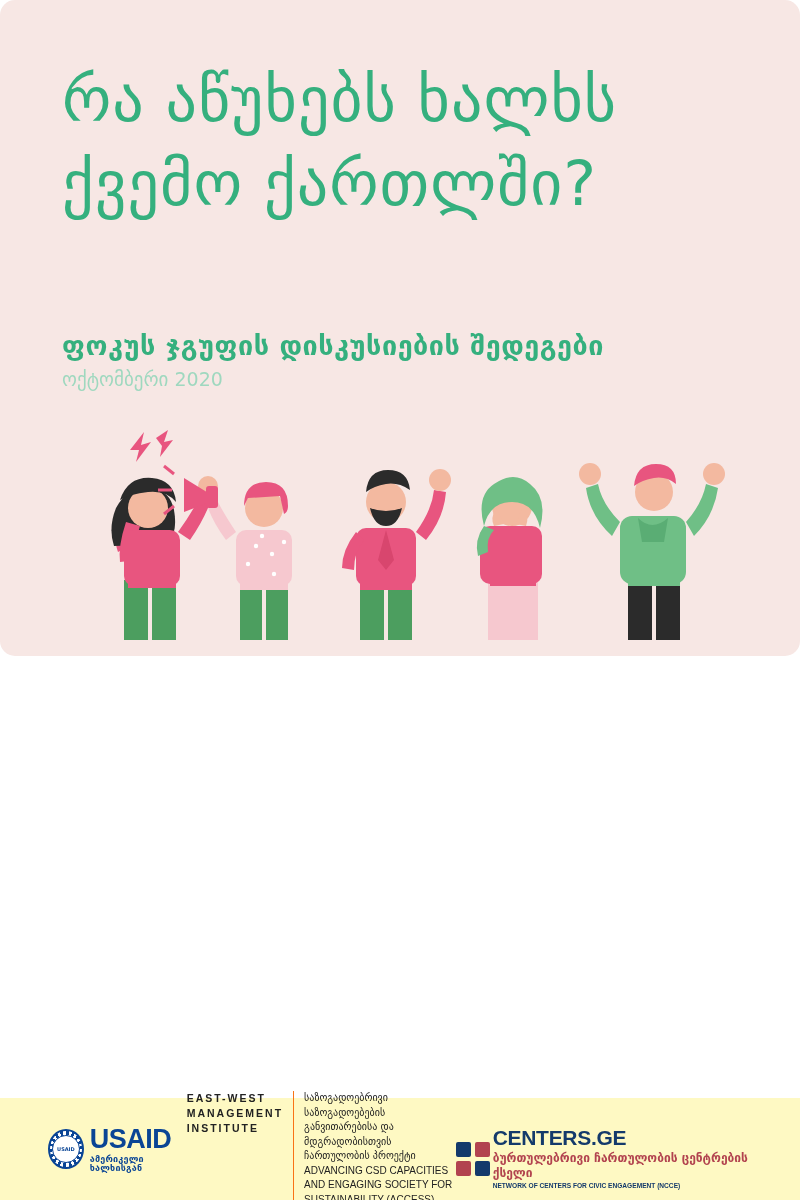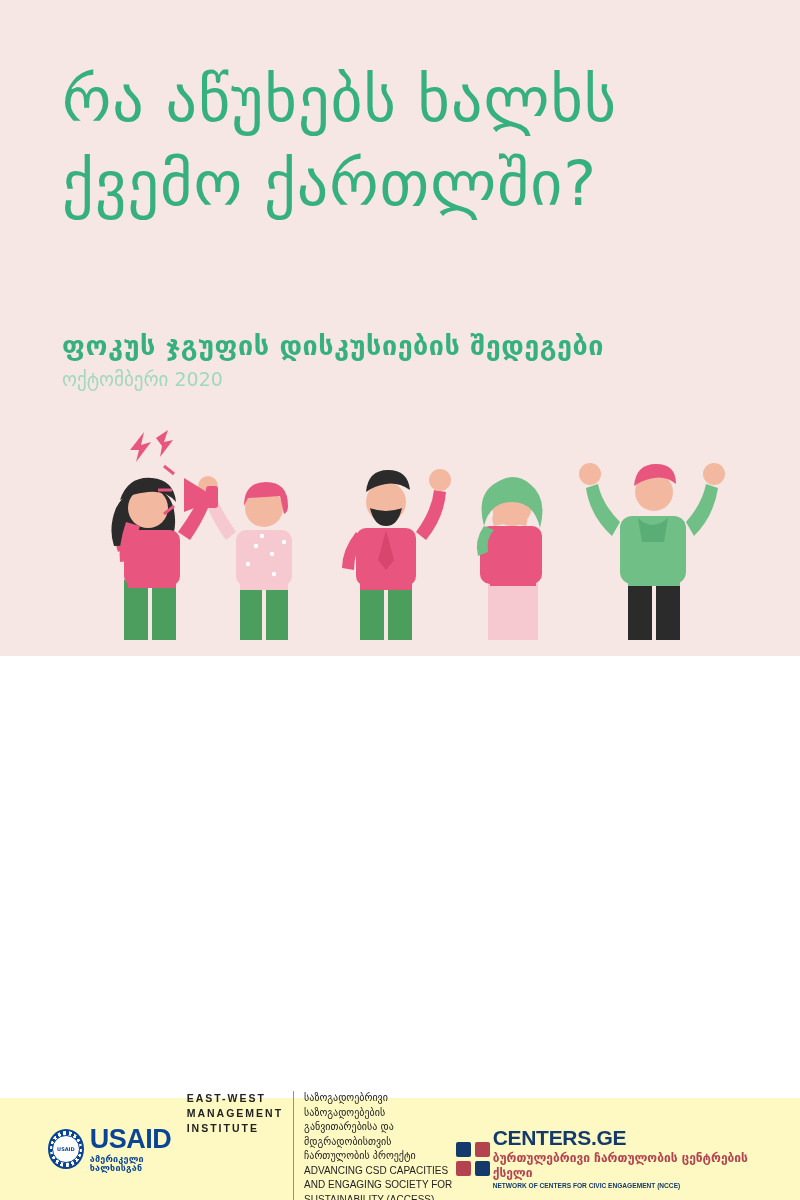--- a/index.html
+++ b/index.html
@@ -10,20 +10,21 @@
     background:#ffffff;
     position:relative;
     overflow:hidden;
   }
   .poster { position:relative; width:800px; height:1200px; }
 
   
   .hero {
     position:absolute; left:0; top:0; width:800px; height:656px;
     background:#f7e7e4;
+    border-radius:15px;
   }
   .hero-title {
     position:absolute; left:62px; top:58px; width:700px;
     color:#35b07e;
     font-family:"DejaVu Sans", sans-serif;
     font-size:62px;
     font-weight:400;
     line-height:1.35;
     letter-spacing:1px;
   }

